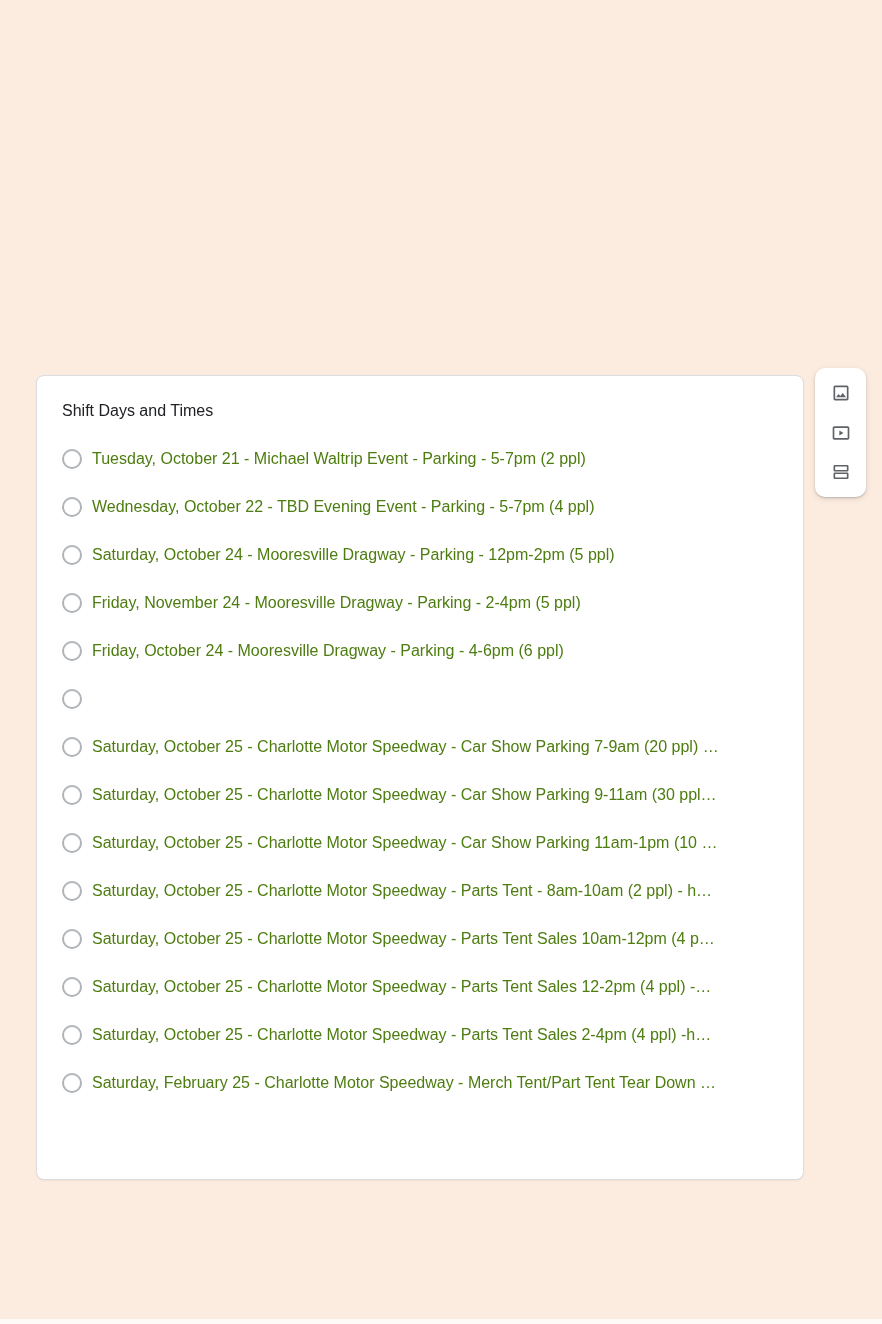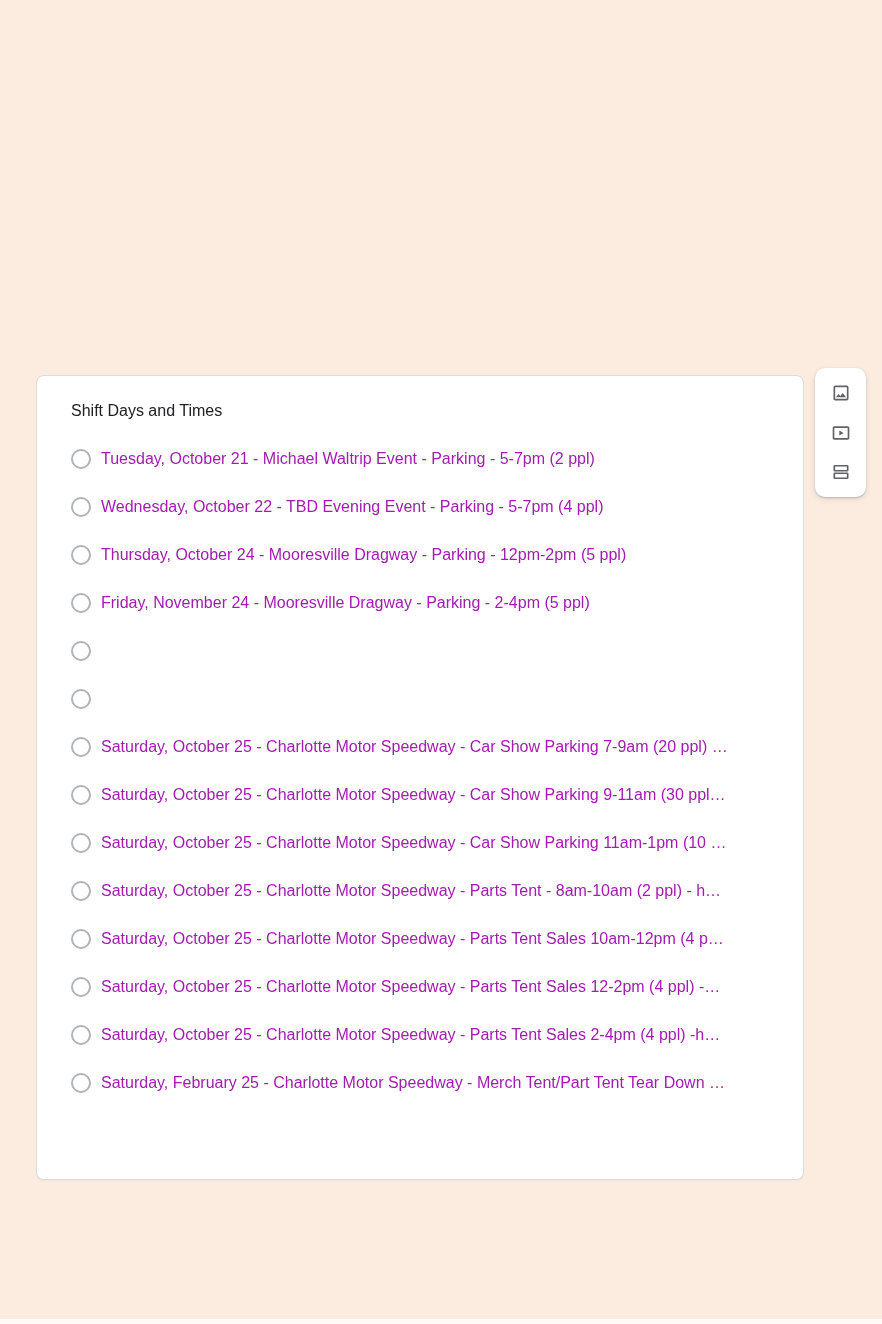--- a/index.html
+++ b/index.html
@@ -17,21 +17,21 @@
     position: absolute;
     left: 36px;
     top: 375px;
     width: 768px;
     min-height: 805px;
     box-sizing: border-box;
     background: #ffffff;
     border: 1px solid #dadce0;
     border-radius: 8px;
     box-shadow: 0 1px 2px rgba(60,64,67,0.06);
-    padding: 23px 24px 25px 34px;
+    padding: 23px 24px 25px 25px;
   }
   .card-title {
     font-size: 16px;
     line-height: 24px;
     color: #202124;
     font-weight: 400;
   }
   .options {
     margin-top: 12px;
   }
@@ -47,21 +47,21 @@
     box-sizing: border-box;
     border: 2px solid #b0b4b8;
     border-radius: 50%;
     background: #ffffff;
     flex: none;
   }
   .option-label {
     margin-left: 10px;
     font-size: 16px;
     line-height: 24px;
-    color: #a21caf;
+    color: #4d7c0f;
     white-space: nowrap;
     overflow: hidden;
     max-width: 689px;
   }
   .side-toolbar {
     position: absolute;
     left: 815px;
     top: 368px;
     width: 51px;
     height: 129px;
@@ -110,30 +110,31 @@
   </div>
 
   <div class="option-row">
     <span class="radio"></span>
     <span class="option-label">Wednesday, October 22 - TBD Evening Event - Parking - 5-7pm (4 ppl)</span>
   </div>
 
 
   <div class="option-row">
     <span class="radio"></span>
-    <span class="option-label">Thursday, October 24 - Mooresville Dragway - Parking - 12pm-2pm (5 ppl)</span>
+    <span class="option-label">Saturday, October 24 - Mooresville Dragway - Parking - 12pm-2pm (5 ppl)</span>
   </div>
 
   <div class="option-row">
     <span class="radio"></span>
     <span class="option-label">Friday, November 24 - Mooresville Dragway - Parking - 2-4pm (5 ppl)</span>
   </div>
 
   <div class="option-row">
     <span class="radio"></span>
+    <span class="option-label">Friday, October 24 - Mooresville Dragway - Parking - 4-6pm (6 ppl)</span>
   </div>
 
   <div class="option-row">
     <span class="radio"></span>
   </div>
 
   <div class="option-row">
     <span class="radio"></span>
     <span class="option-label">Saturday, October 25 - Charlotte Motor Speedway - Car Show Parking 7-9am (20 ppl) …</span>
   </div>

